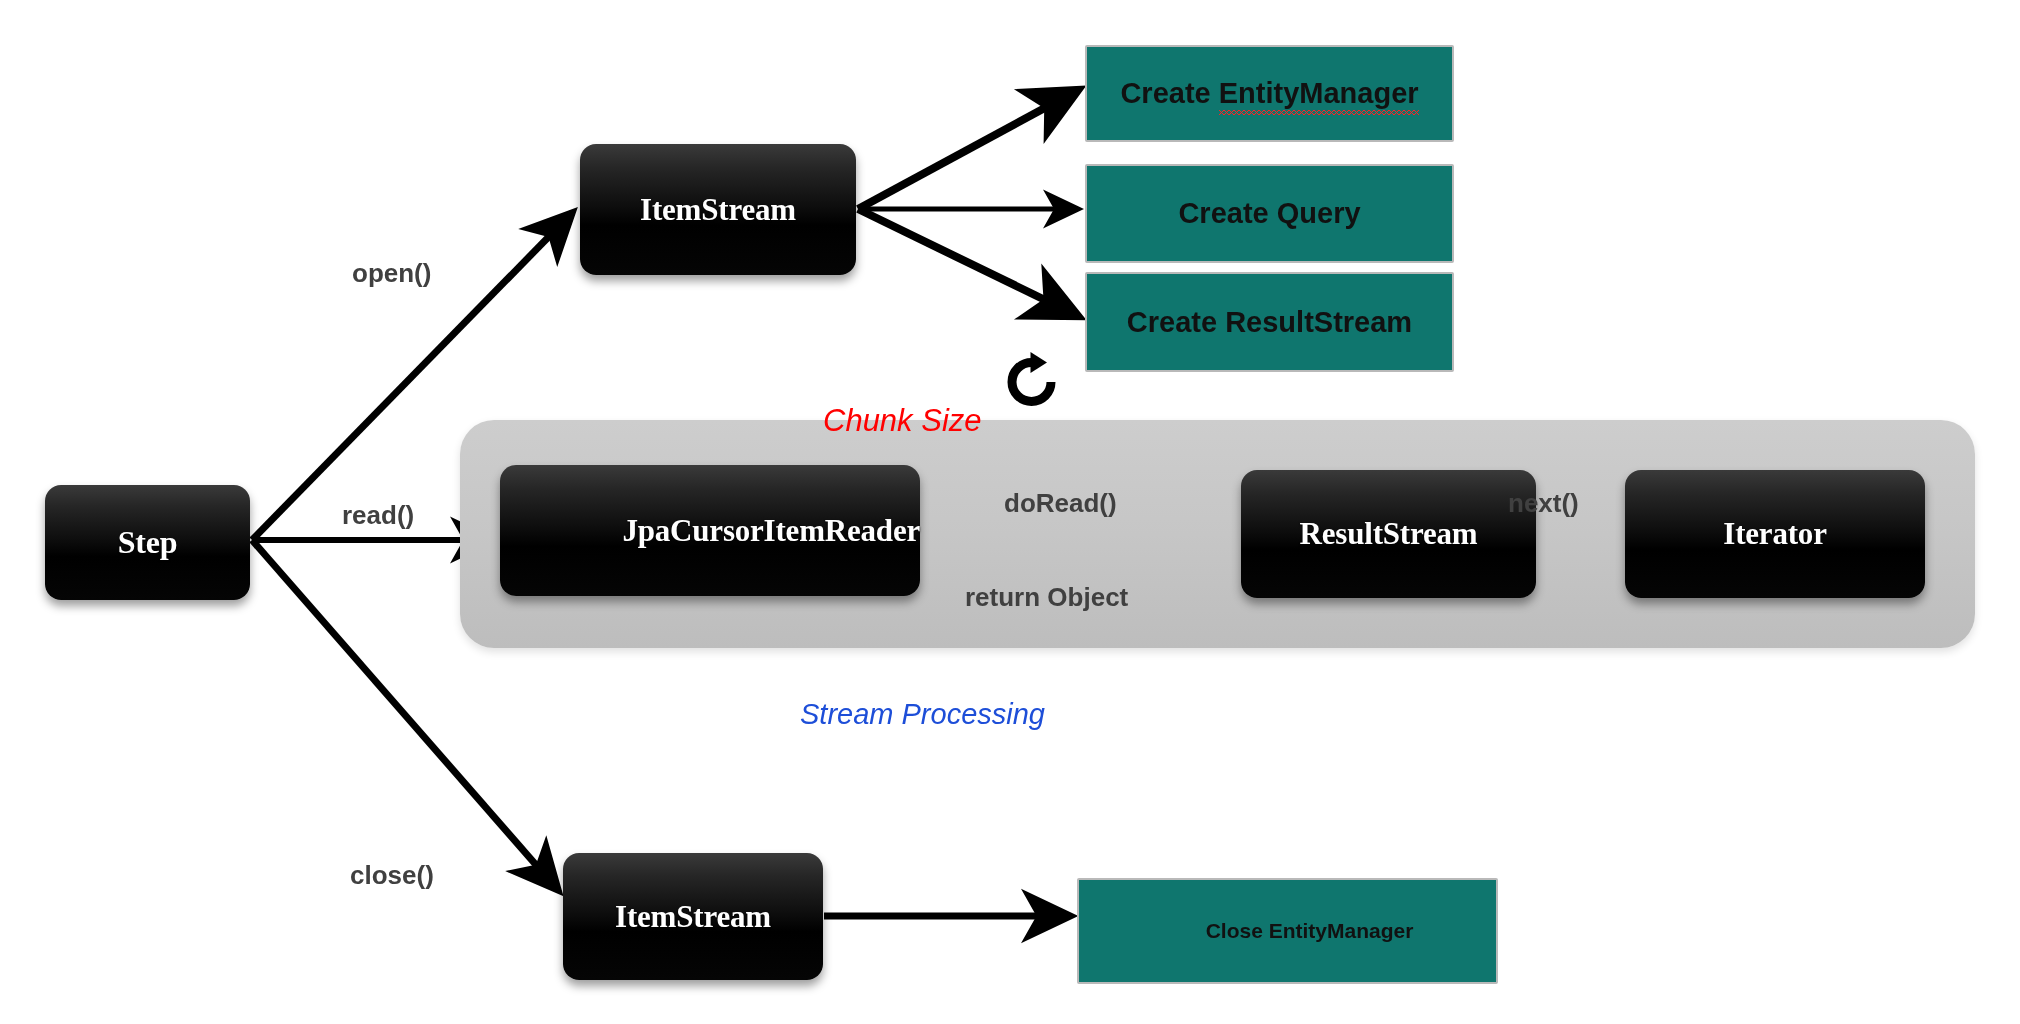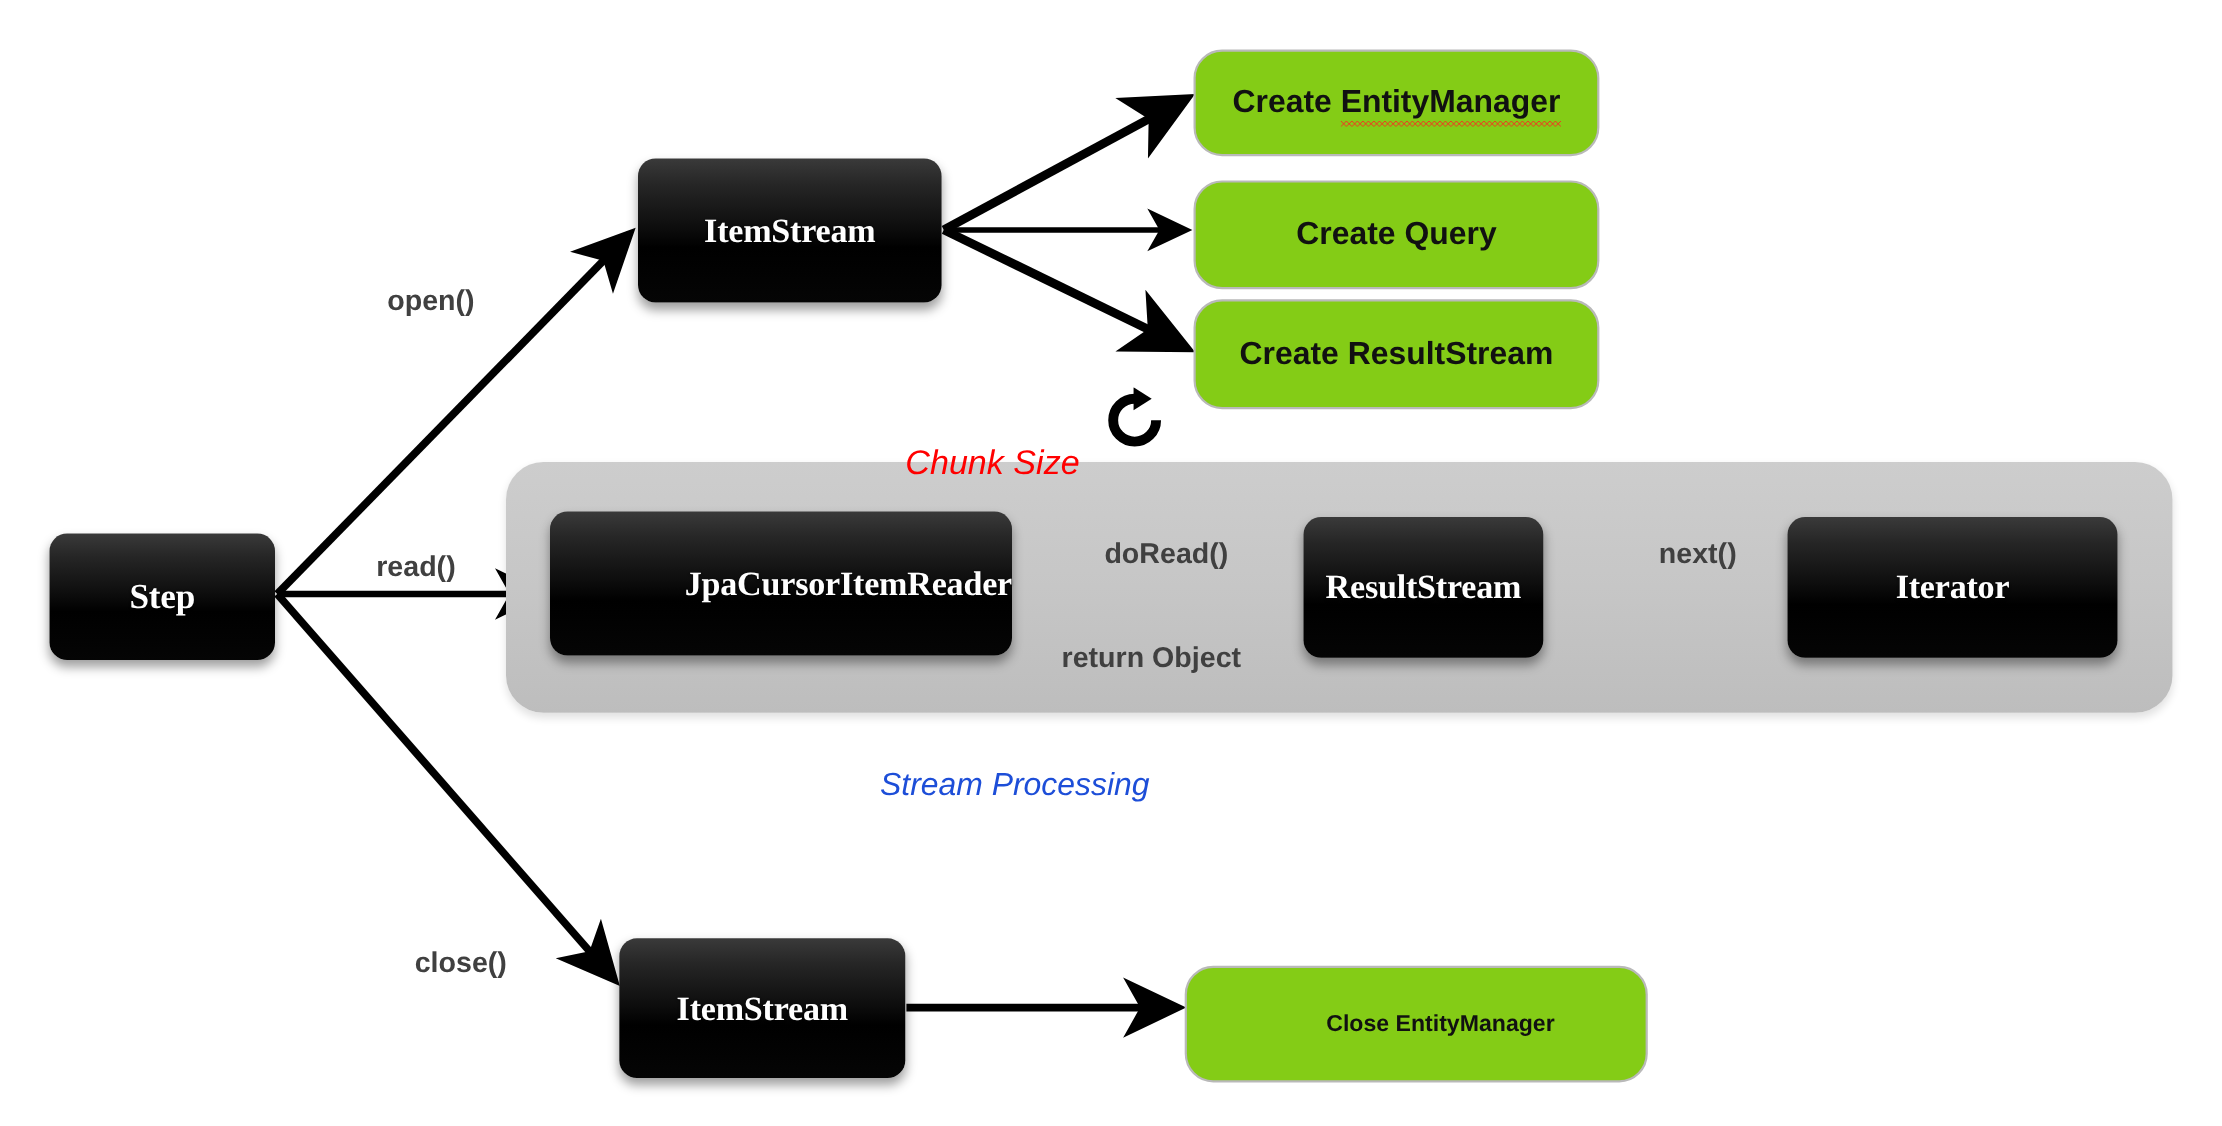--- a/index.html
+++ b/index.html
@@ -45,22 +45,22 @@
     font-weight: bold;
     letter-spacing: -0.2px;
     text-shadow: 0 1px 2px rgba(0,0,0,0.9);
     z-index: 5;
     font-family: Liberation Serif, serif;
   }
 
   
   .node-white {
     position: absolute;
-    border-radius: 26px;
-    background: #84cc16;
+    border-radius: 2px;
+    background: #0f766e;
     border: 2px solid #b9b9b9;
     display: flex;
     align-items: center;
     justify-content: center;
     color: #111111;
     font-weight: bold;
     z-index: 5;
   }
   .node-white .lbl { position: relative; display: inline-block; }
 
@@ -163,21 +163,21 @@
   </div>
 
   <div class="node-black" style="left:580px; top:144px; width:276px; height:131px; font-size:31px;">
     <span>ItemStream</span>
   </div>
 
   <div class="node-black" style="left:500px; top:465px; width:420px; height:131px; font-size:31px;justify-content:flex-end;">
     <span>JpaCursorItemReader</span>
   </div>
 
-  <div class="node-black" style="left:1185px; top:470px; width:218px; height:128px; font-size:31px;">
+  <div class="node-black" style="left:1241px; top:470px; width:295px; height:128px; font-size:31px;">
     <span>ResultStream</span>
   </div>
 
   <div class="node-black" style="left:1625px; top:470px; width:300px; height:128px; font-size:31px;">
     <span>Iterator</span>
   </div>
 
   <div class="node-black" style="left:563px; top:853px; width:260px; height:127px; font-size:31px;">
     <span>ItemStream</span>
   </div>
@@ -195,21 +195,21 @@
   </div>
 
   <div class="node-white" style="left:1077px; top:878px; width:373px; height:102px; font-size:21px;padding-left:44px;">
     <span>Close EntityManager</span>
   </div>
 
   <div class="edge-label" style="left:352px; top:258px; font-size:26px;">open()</div>
 
   <div class="edge-label" style="left:342px; top:500px; font-size:26px;">read()</div>
 
-  <div class="edge-label" style="left:350px; top:860px; font-size:26px;margin-left:27px;">close()</div>
+  <div class="edge-label" style="left:350px; top:860px; font-size:26px;">close()</div>
 
   <div class="edge-label" style="left:1004px; top:488px; font-size:26px;">doRead()</div>
 
   <div class="edge-label" style="left:965px; top:582px; font-size:26px;">return Object</div>
 
   <div class="edge-label" style="left:1508px; top:488px; font-size:26px;text-align:center;">next()</div>
 
   <div class="annot" id="chunk-size-label" style="left:823px; top:367px; font-size:31px;">Chunk Size</div>
 
   <svg id="loop-icon" style="left:1000px; top:352px;" width="62" height="62" viewBox="0 0 62 62">

